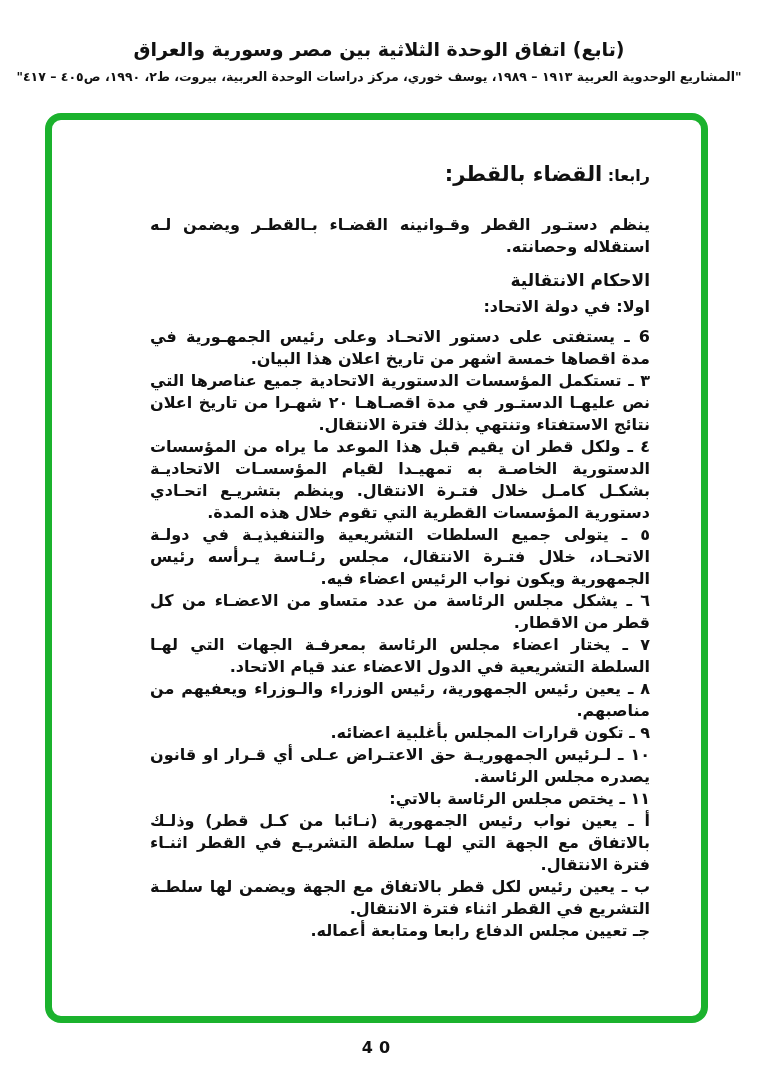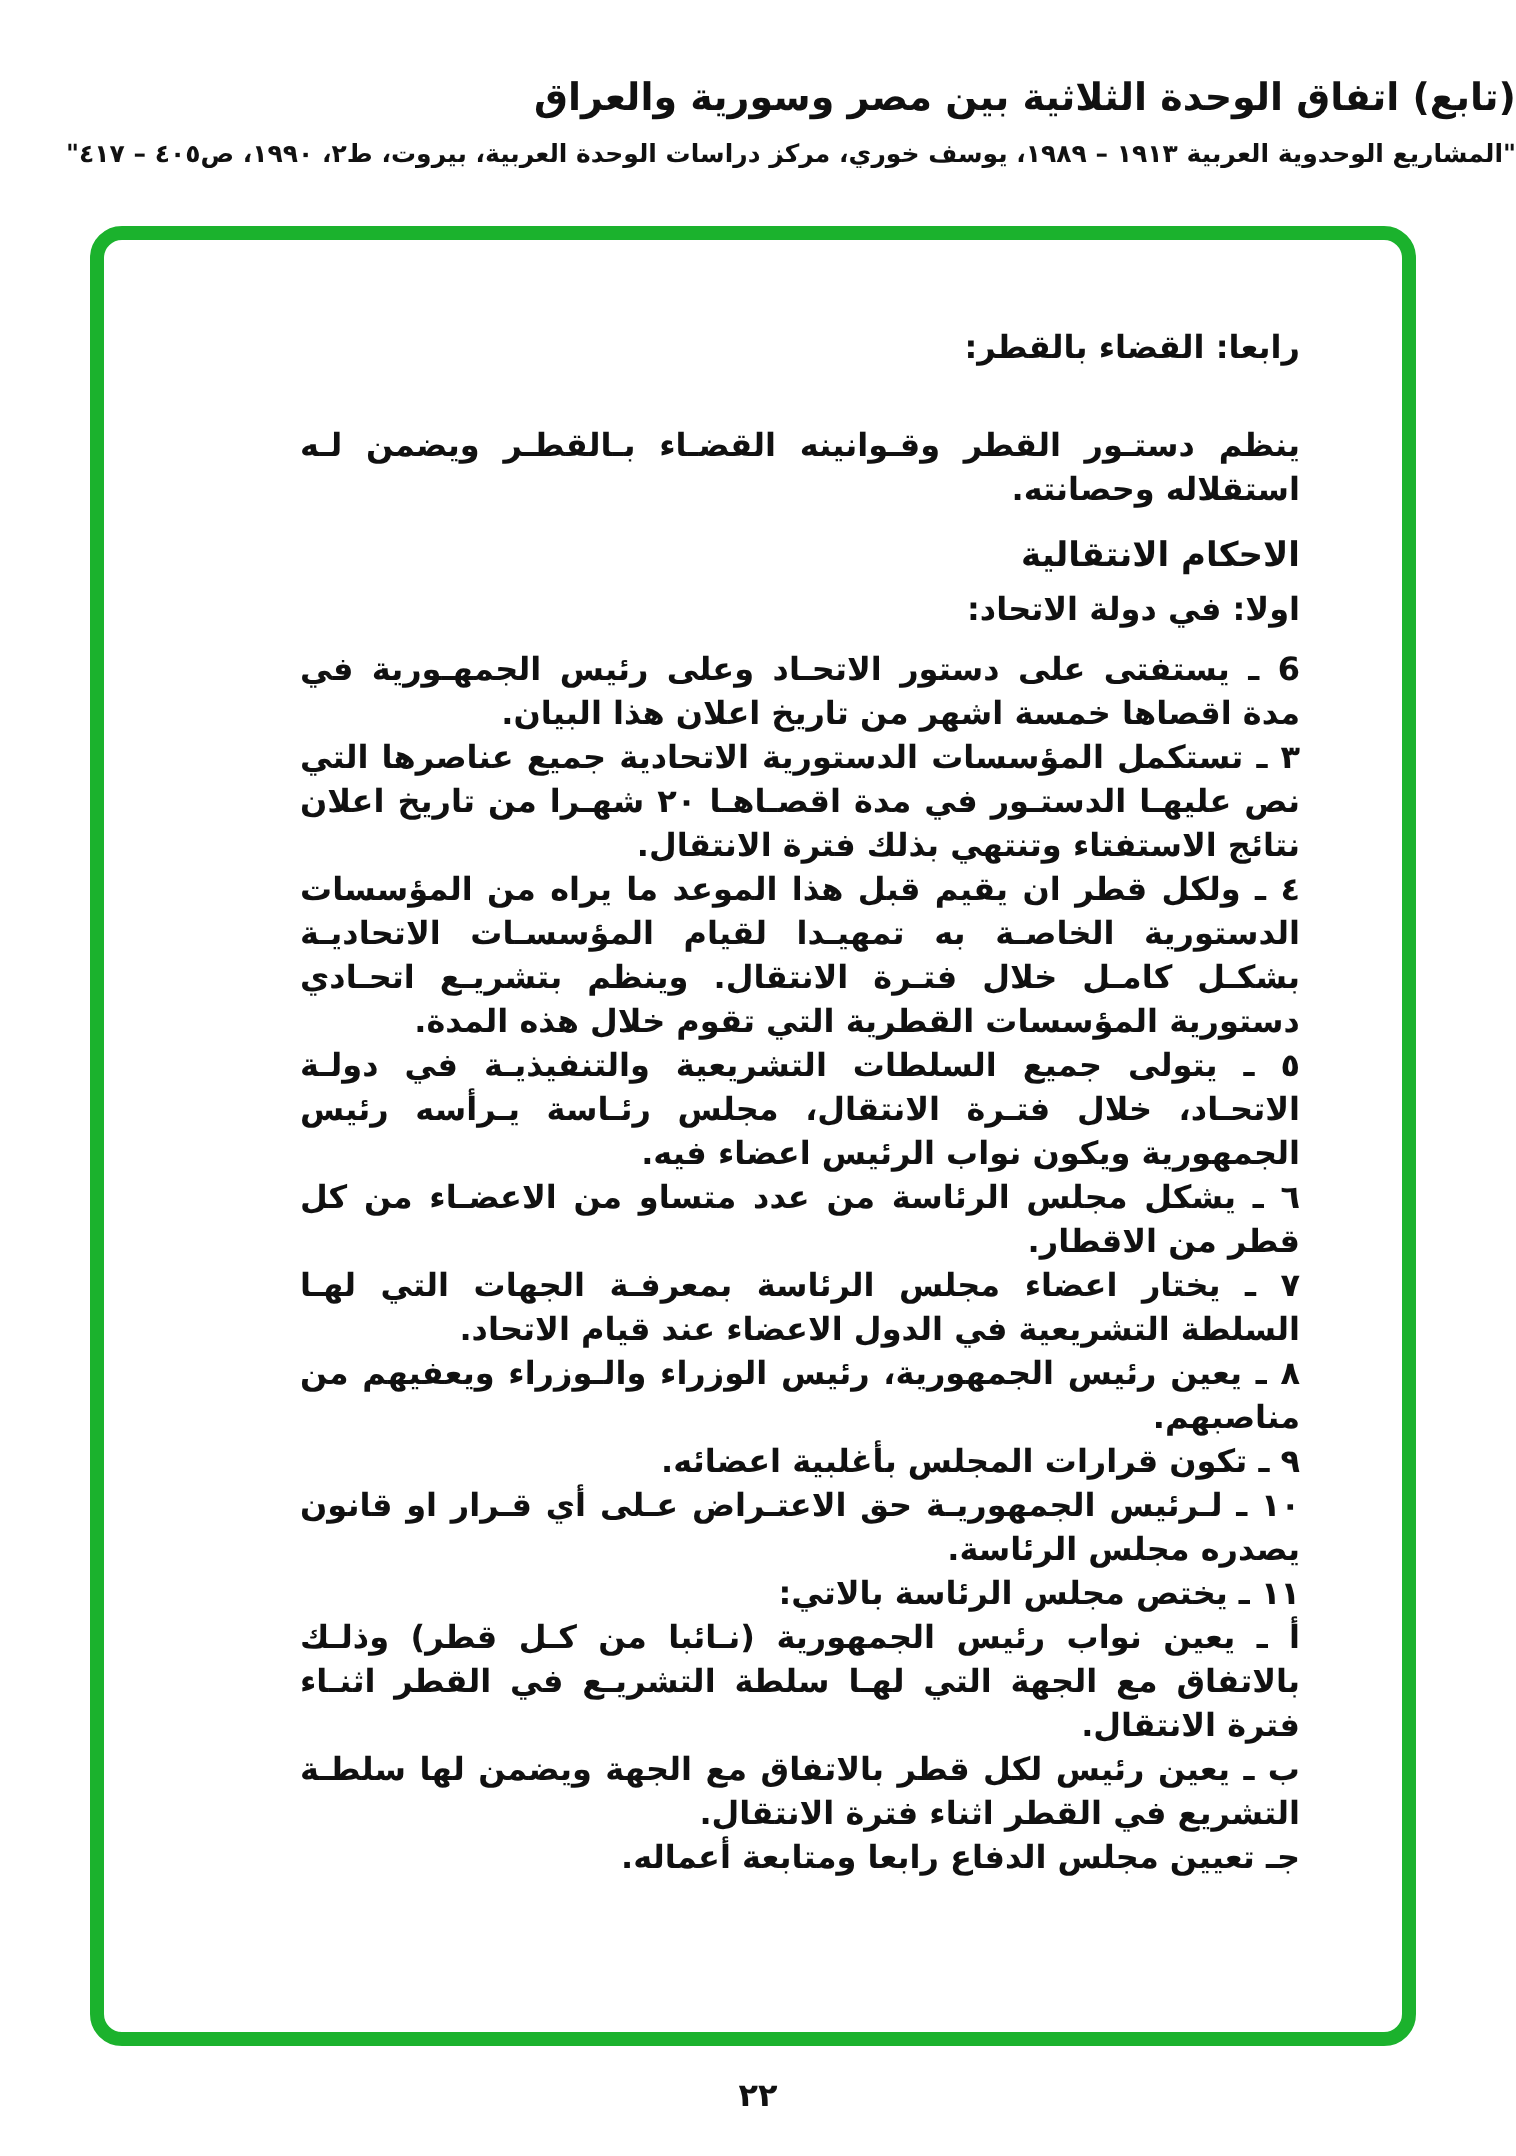--- a/index.html
+++ b/index.html
@@ -13,20 +13,21 @@
     overflow: hidden;
   }
 
   
   .page-header {
     position: absolute;
     top: 38px;
     left: 0;
     width: 758px;
     direction: rtl;
+    text-align: center;
   }
   .page-header .title {
     font-size: 19px;
     font-weight: bold;
     letter-spacing: 0.2px;
     margin-bottom: 9px;
   }
   .page-header .citation {
     font-size: 12.5px;
     font-weight: bold;
@@ -52,21 +53,21 @@
     right: 108px;
     width: 500px;
     direction: rtl;
     font-size: 16px;
     font-weight: bold;
     line-height: 22px;
     text-align: justify;
   }
   .section-heading { margin-bottom: 27px; }
   .section-heading .lbl { font-weight: bold; }
-  .section-heading .ttl { font-weight: bold; font-size: 16px; }
+  .section-heading .ttl { font-weight: bold; font-size: 21px; }
   .intro-paragraph { margin-bottom: 11px; }
   .chapter-heading {
     font-size: 17px;
     margin-bottom: 5px;
     margin-top: 0;
   }
   .subsection-heading { margin-bottom: 8px; }
   .clauses p { margin: 0; }
 
   
@@ -115,13 +116,13 @@
     <p>٩ ـ تكون قرارات المجلس بأغلبية اعضائه.</p>
     <p>١٠ ـ لـرئيس الجمهوريـة حق الاعتـراض عـلى أي قـرار او قانون يصدره مجلس الرئاسة.</p>
     <p>١١ ـ يختص مجلس الرئاسة بالاتي:</p>
     <p>أ ـ يعين نواب رئيس الجمهورية (نـائبا من كـل قطر) وذلـك بالاتفاق مع الجهة التي لهـا سلطة التشريـع في القطر اثنـاء فترة الانتقال.</p>
     <p>ب ـ يعين رئيس لكل قطر بالاتفاق مع الجهة ويضمن لها سلطـة التشريع في القطر اثناء فترة الانتقال.</p>
     <p>جـ تعيين مجلس الدفاع رابعا ومتابعة أعماله.</p>
   </div>
 
 </div>
 
-<div class="page-number">٢٢</div>
+<div class="page-number">40</div>
 
 </body></html>

